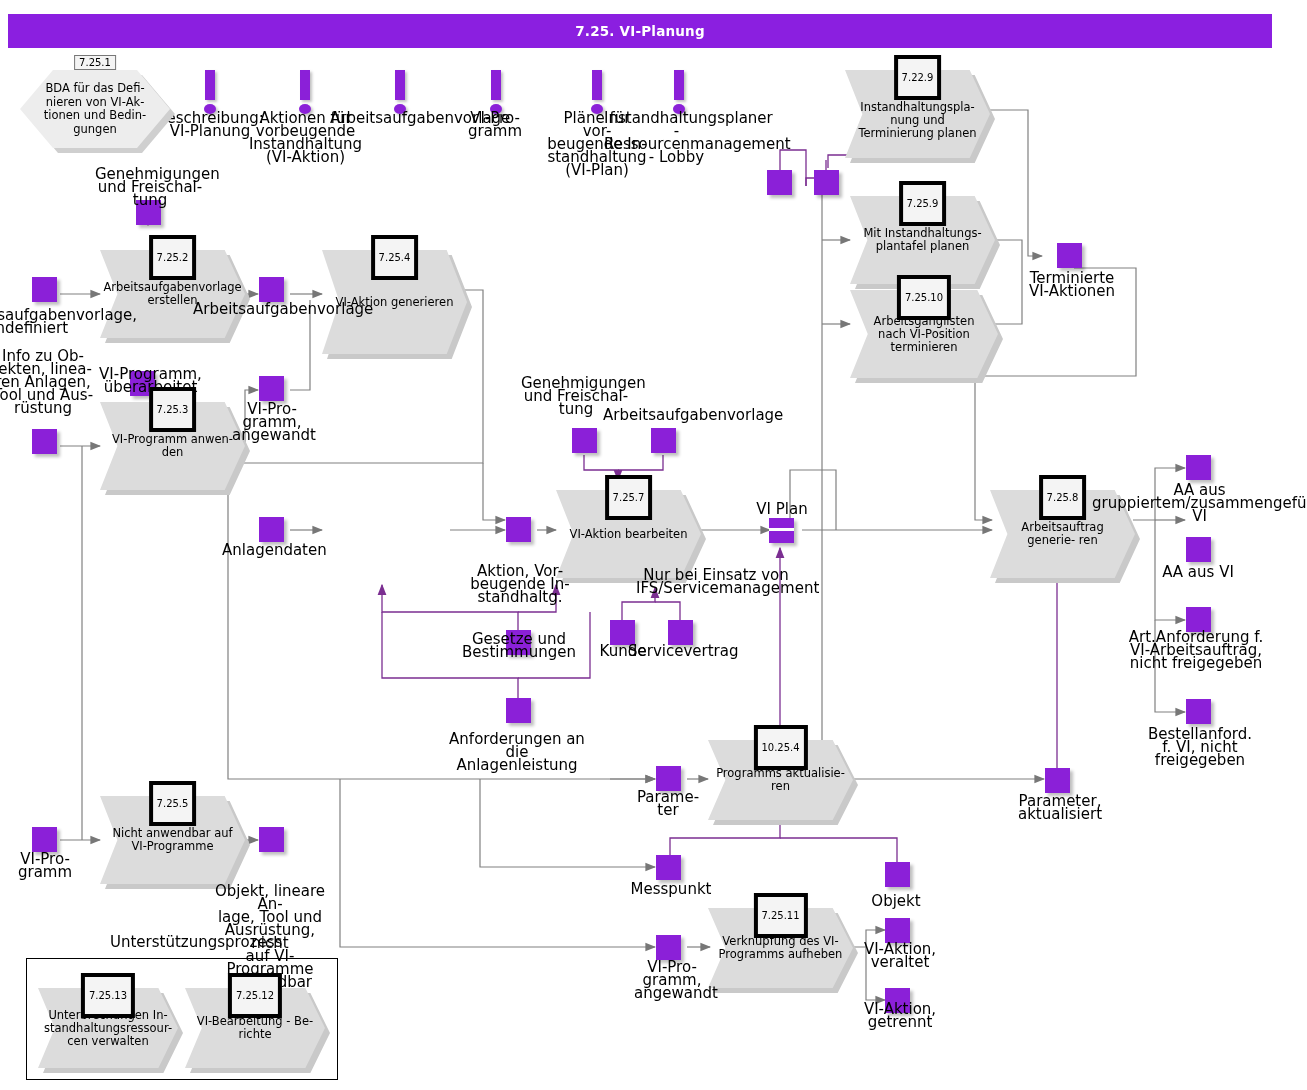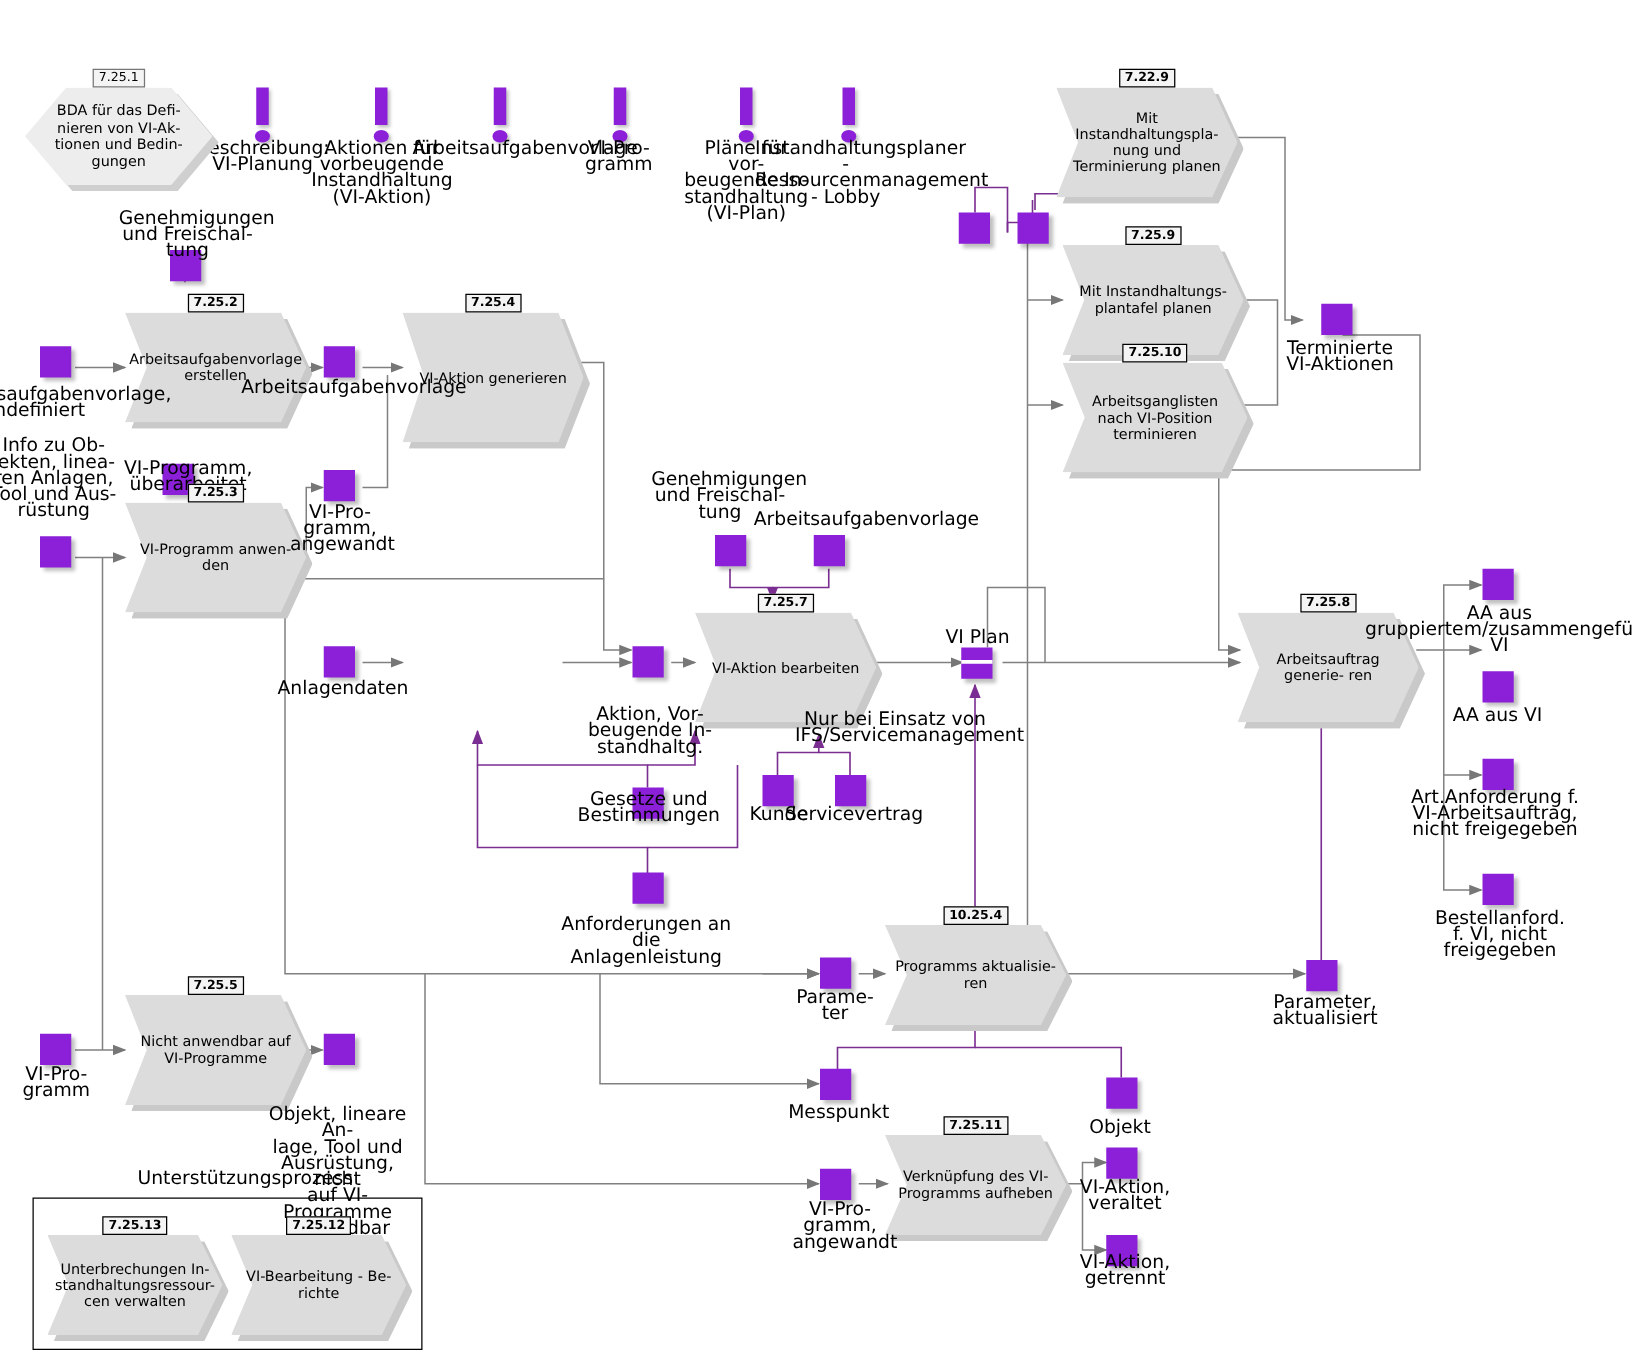--- a/index.html
+++ b/index.html
@@ -19,22 +19,22 @@
   .proc .shadow,.proc .body{position:absolute;left:0;top:0;width:100%;height:100%;}
   .proc .shadow{transform:translate(5px,5px);background:#c9c9c9;
     clip-path:polygon(0 0,86% 0,100% 50%,86% 100%,0 100%,12% 50%);}
   .proc .body{background:#dcdcdc;border:0;
     clip-path:polygon(0 0,86% 0,100% 50%,86% 100%,0 100%,12% 50%);}
   .proc .ptxt{position:absolute;left:0;top:0;width:100%;height:100%;
               display:flex;align-items:center;justify-content:center;
               text-align:center;font-size:11.5px;line-height:13px;padding:0 8px;
               box-sizing:border-box;z-index:3;}
   .proc .badge{position:absolute;left:50%;top:-15px;transform:translateX(-50%);
-               background:#f4f4f4;border:1px solid #000000;font-size:10px;
-               padding:0px 4px;line-height:13px;white-space:nowrap;z-index:4;font-weight:bold;}
+               background:#f4f4f4;border:4px solid #000000;font-size:10px;
+               padding:12px 4px;line-height:13px;white-space:nowrap;z-index:4;}
 
   
   .hex{position:absolute;}
   .hex .shadow,.hex .body{position:absolute;left:0;top:0;width:100%;height:100%;}
   .hex .shadow{transform:translate(5px,5px);background:#cfcfcf;
     clip-path:polygon(22% 0,78% 0,100% 50%,78% 100%,22% 100%,0 50%);}
   .hex .body{background:#ededed;
     clip-path:polygon(22% 0,78% 0,100% 50%,78% 100%,22% 100%,0 50%);}
   .hex .ptxt{position:absolute;left:0;top:0;width:100%;height:100%;
              display:flex;align-items:center;justify-content:center;text-align:center;
@@ -61,20 +61,23 @@
        white-space:pre-line;}
 
   
   .groupbox{position:absolute;border:1px solid #000;background:transparent;}
 </style>
 </head>
 <body>
 
 <div id="canvas">
 
+  <div class="title-bar">
+    <span>7.25. VI-Planung</span>
+  </div>
 
   <svg class="wires" viewBox="0 0 1307 1090">
     <defs>
       <marker id="ag" markerWidth="9" markerHeight="9" refX="8" refY="4.5" orient="auto">
         <path d="M0,1 L9,4.5 L0,8 Z" fill="#777"></path>
       </marker>
       <marker id="ap" markerWidth="9" markerHeight="9" refX="8" refY="4.5" orient="auto">
         <path d="M0,1 L9,4.5 L0,8 Z" fill="#7B2E91"></path>
       </marker>
     </defs>

